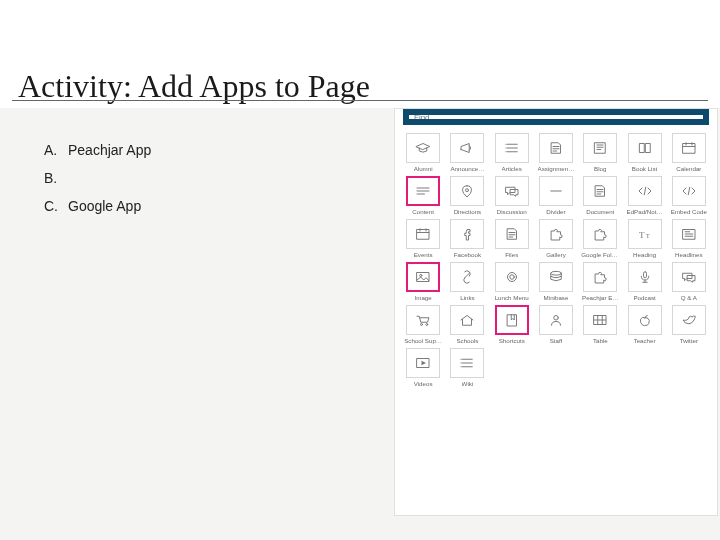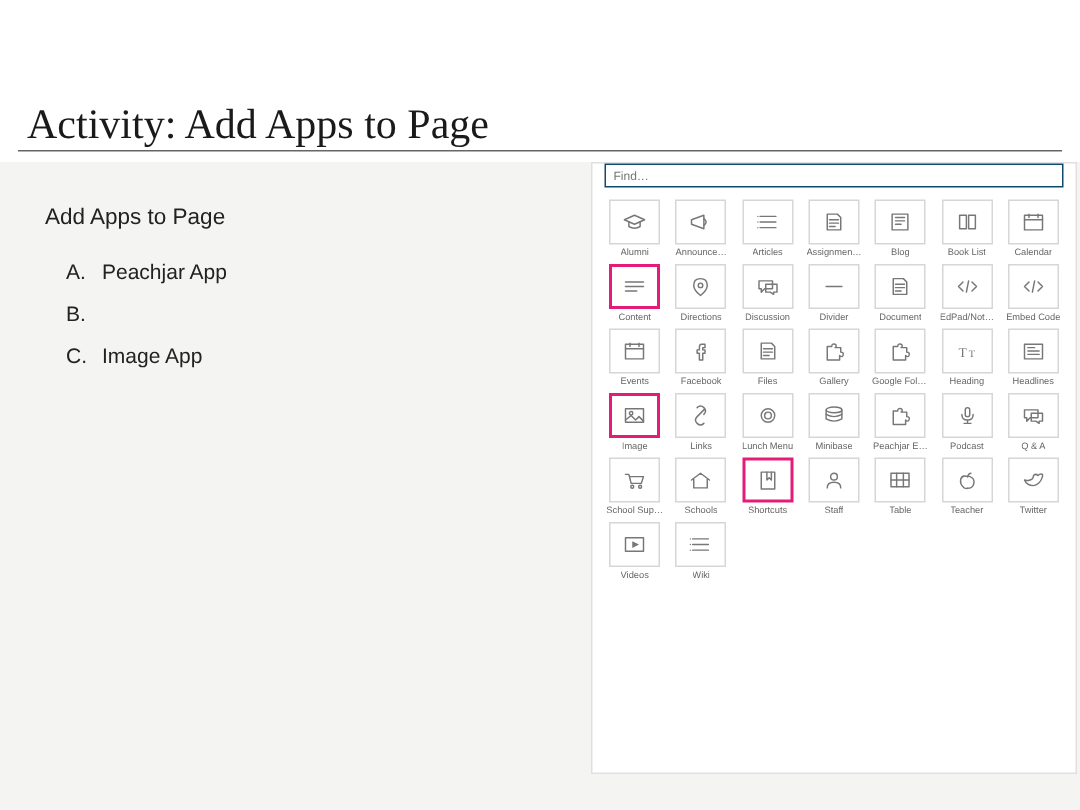--- a/index.html
+++ b/index.html
@@ -2,21 +2,21 @@
 <html><head>
 <meta charset="utf-8">
 <style>
   * { box-sizing: border-box; margin: 0; padding: 0; }
   html, body { width: 720px; height: 540px; font-family: "Segoe UI", Arial, sans-serif; background: #fff; color: #222; }
   .slide { position: relative; width: 720px; height: 540px; }
 
   .title {
     position: absolute; left: 18px; top: 68px;
     font-family: Georgia, "Times New Roman", serif;
-    font-size: 28px; font-weight: 400; color: #1a1a1a;
+    font-size: 32px; font-weight: 400; color: #1a1a1a;
   }
   .title-line {
     position: absolute; left: 12px; right: 12px; top: 100px;
     height: 1px; background: #666;
   }
 
   .panel-bg {
     position: absolute; left: 0; top: 108px; right: 0; bottom: 0;
     background: #f4f4f2;
   }
@@ -35,21 +35,21 @@
     background: #fff; border: 1px solid #e0e0e0;
     font-size: 7px; color: #555;
   }
   .panel-header {
     display: flex; align-items: center; justify-content: space-between;
     padding: 5px 8px; font-size: 8px; color: #333;
   }
   .panel-header .close { color: #666; cursor: default; }
   .search-wrap { padding: 0 8px 6px 8px; }
   .search {
-    width: 100%; height: 16px; border: 1px solid #0c4a6e;
+    width: 100%; height: 16px; border: 6px solid #0c4a6e;
     font-size: 8px; padding: 0 5px; outline: none; background: #fff;
   }
 
   .grid {
     display: grid;
     grid-template-columns: repeat(7, 1fr);
     gap: 4px 4px;
     padding: 2px 8px 8px 8px;
   }
   .tile {
@@ -71,32 +71,31 @@
 </style>
 </head>
 <body>
 <div class="slide">
 
   <div class="title">Activity: Add Apps to Page</div>
   <div class="title-line"></div>
   <div class="panel-bg"></div>
 
   <div class="left-col">
-    <div class="subtitle">Add Apps to Page</div>
     <ol class="list" id="listEl">
         <li>
           <span class="letter">A.</span>
           <span class="txt">Peachjar App</span>
         </li>
         <li>
           <span class="letter">B.</span>
         </li>
         <li>
           <span class="letter">C.</span>
-          <span class="txt">Image App</span>
+          <span class="txt">Google App</span>
         </li>
       </ol>
   </div>
 
   <div class="app-panel">
     <div class="search-wrap">
       <input class="search" type="text" placeholder="Find…" style="">
     </div>
     <div class="grid" id="gridEl">
         <div class="tile">

